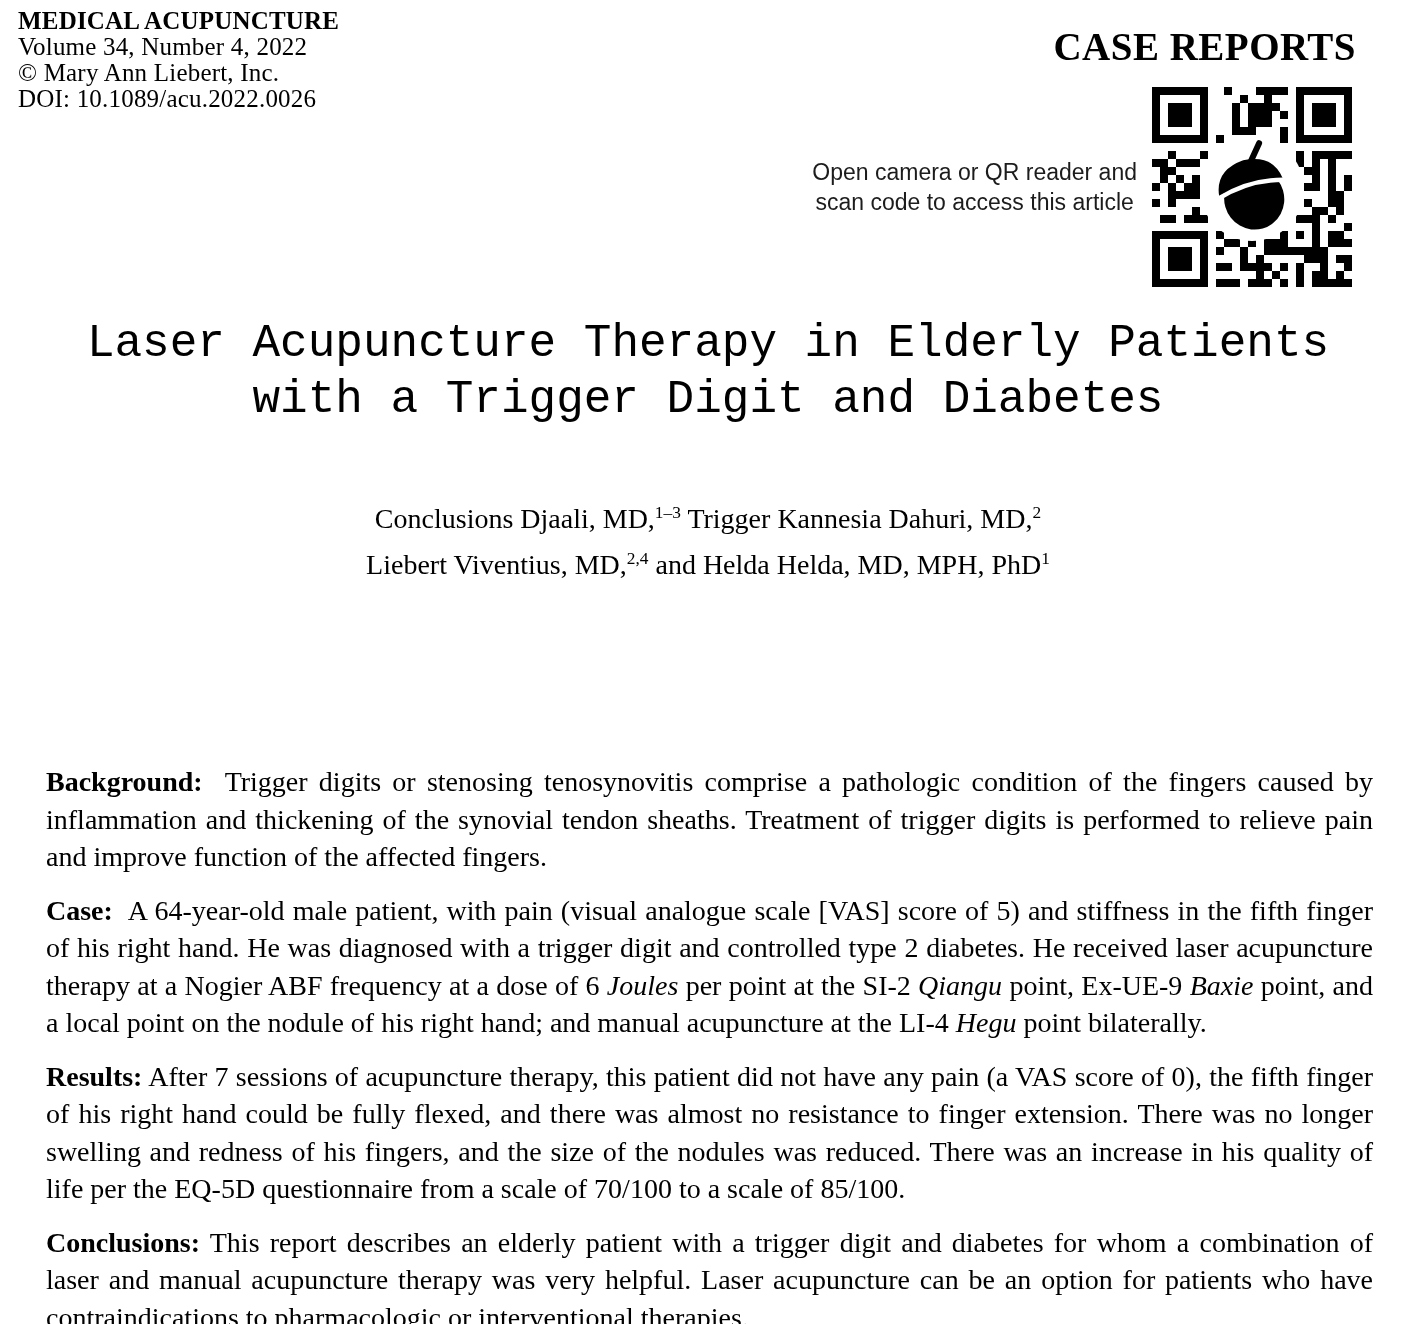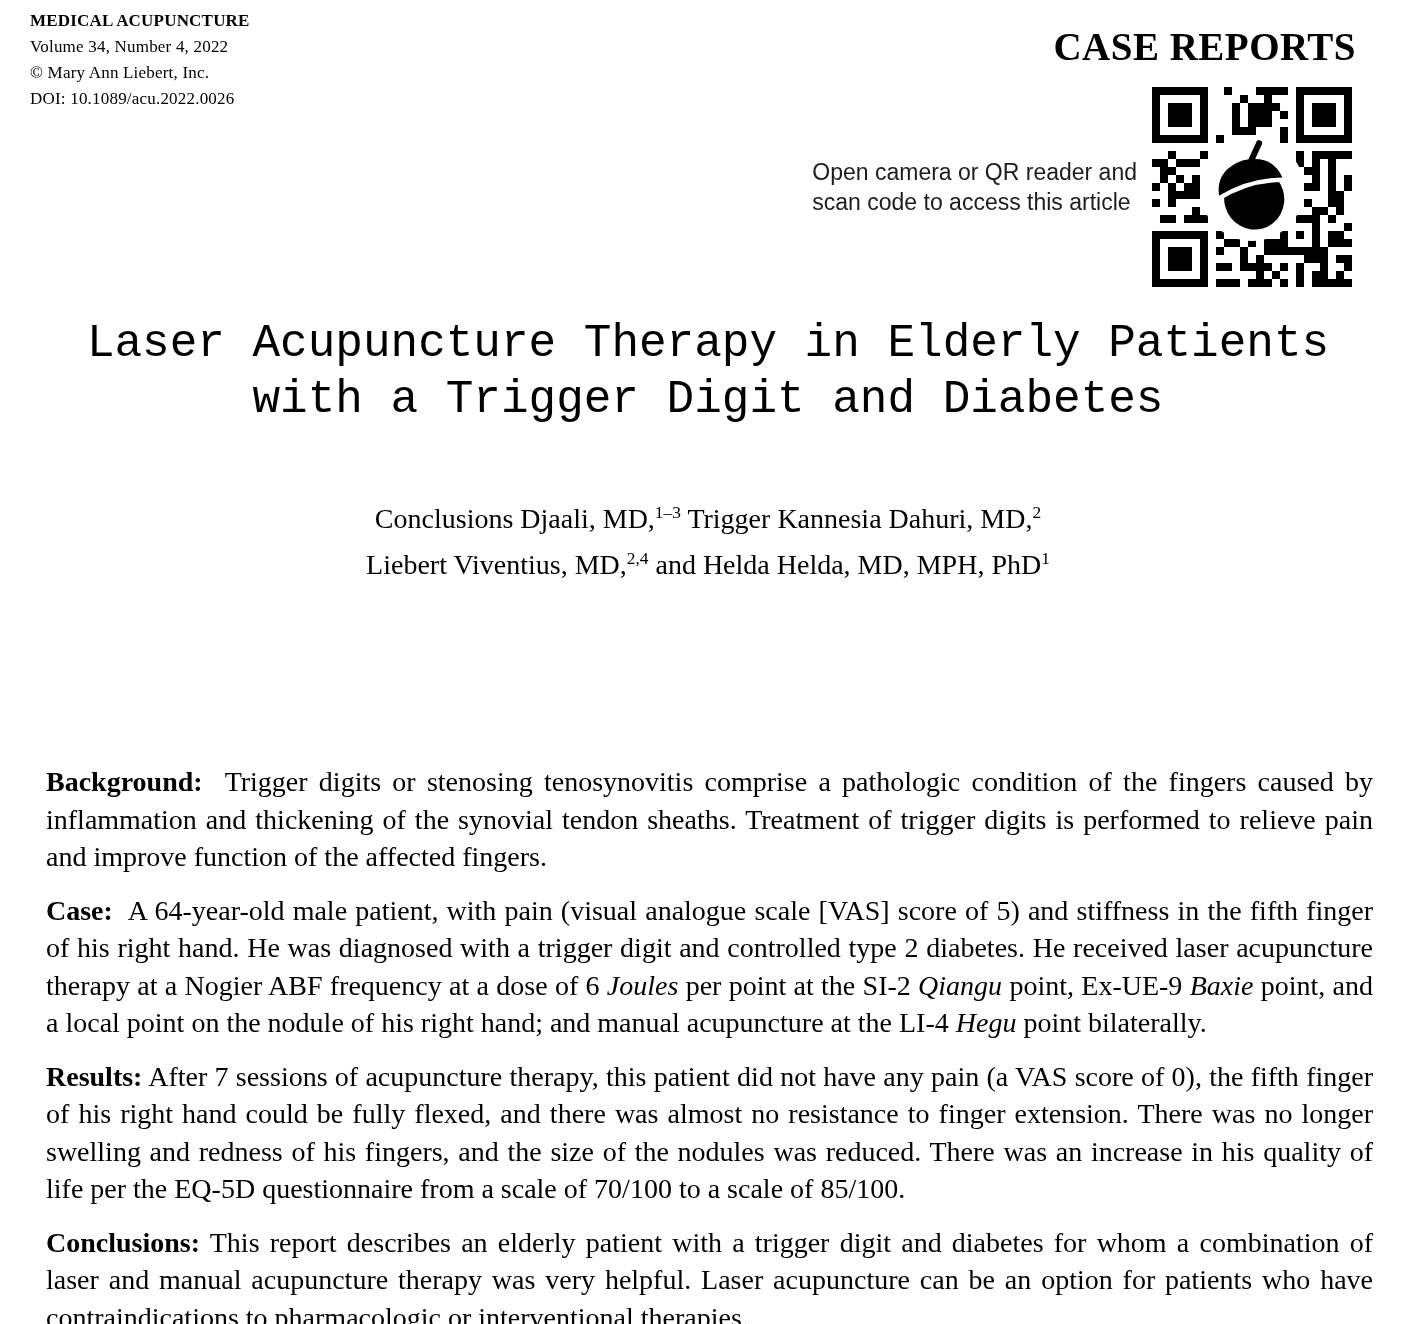--- a/index.html
+++ b/index.html
@@ -9,23 +9,23 @@
     height: 1324px;
     background: #ffffff;
     color: #000;
     font-family: "Liberation Serif", serif;
     overflow: hidden;
     margin: 0 auto;
   }
   
   .masthead {
     position: absolute;
-    left: 30px;
+    left: 18px;
     top: 8px;
-    font-size: 17px;
+    font-size: 25px;
     line-height: 26px;
     letter-spacing: 0.2px;
   }
   .masthead .journal { font-weight: bold; }
   
   .section-label {
     position: absolute;
     top: 4px;
     right: 60px;
     font-size: 39px;
@@ -40,21 +40,21 @@
     top: 87px;
     right: 64px;
     display: flex;
     align-items: center;
     gap: 15px;
   }
   .qr-caption {
     font-family: "Liberation Sans", sans-serif;
     font-size: 23px;
     line-height: 30px;
-    text-align: left;
+    text-align: center;
     color: #1c1c1c;
     margin-top: 0;
     white-space: nowrap;
   }
   .qr-svg { display: block; width: 200px; height: 200px; }
   
   .article-title {
     position: absolute;
     left: 0; right: 0;
     top: 316px;

